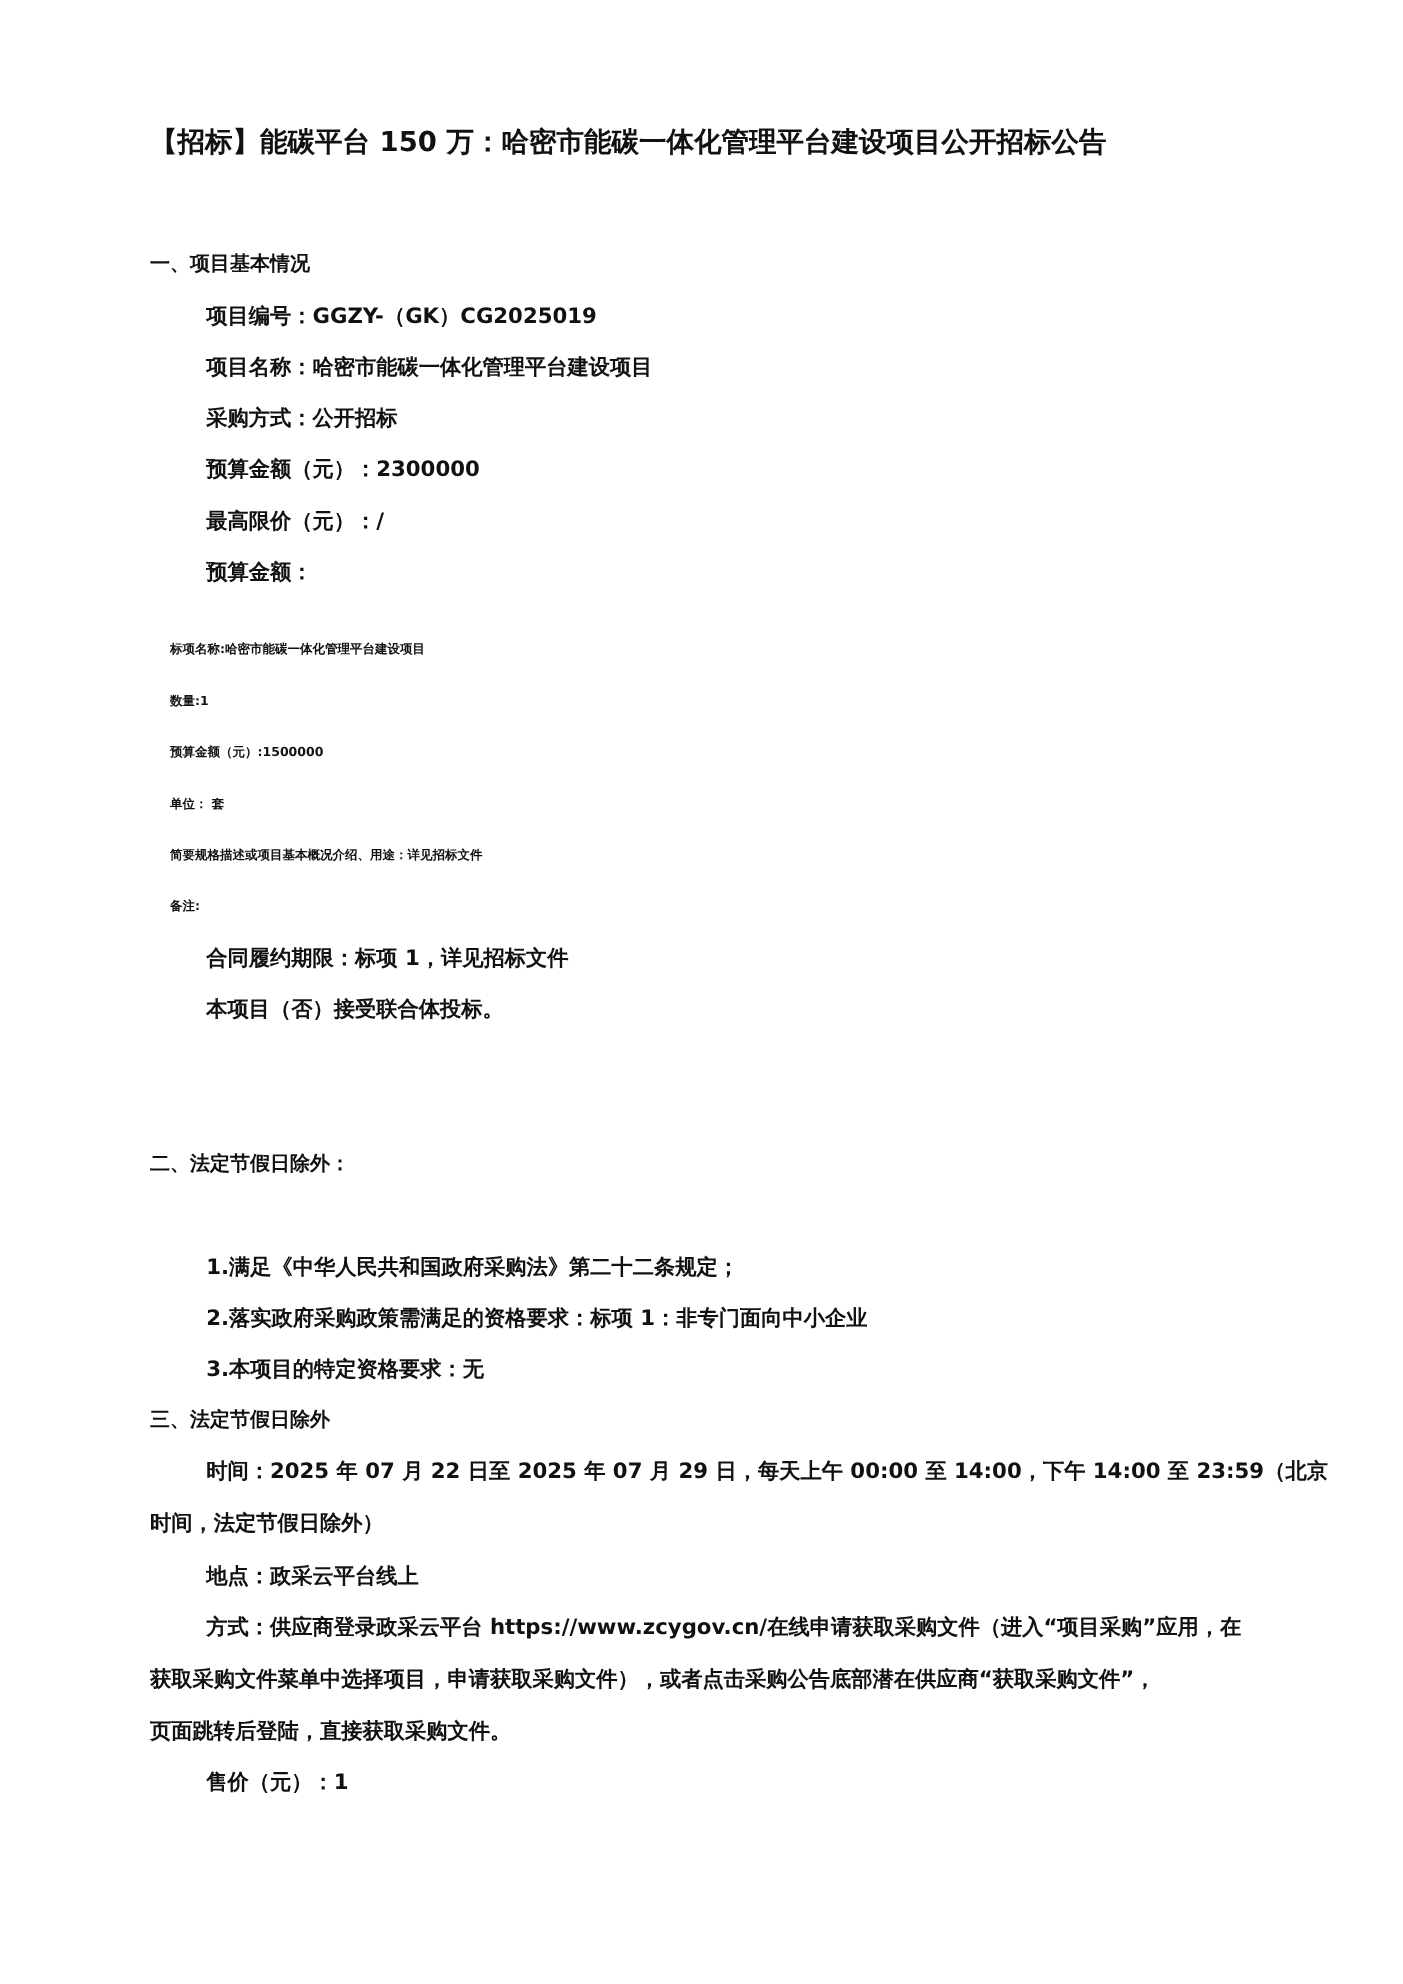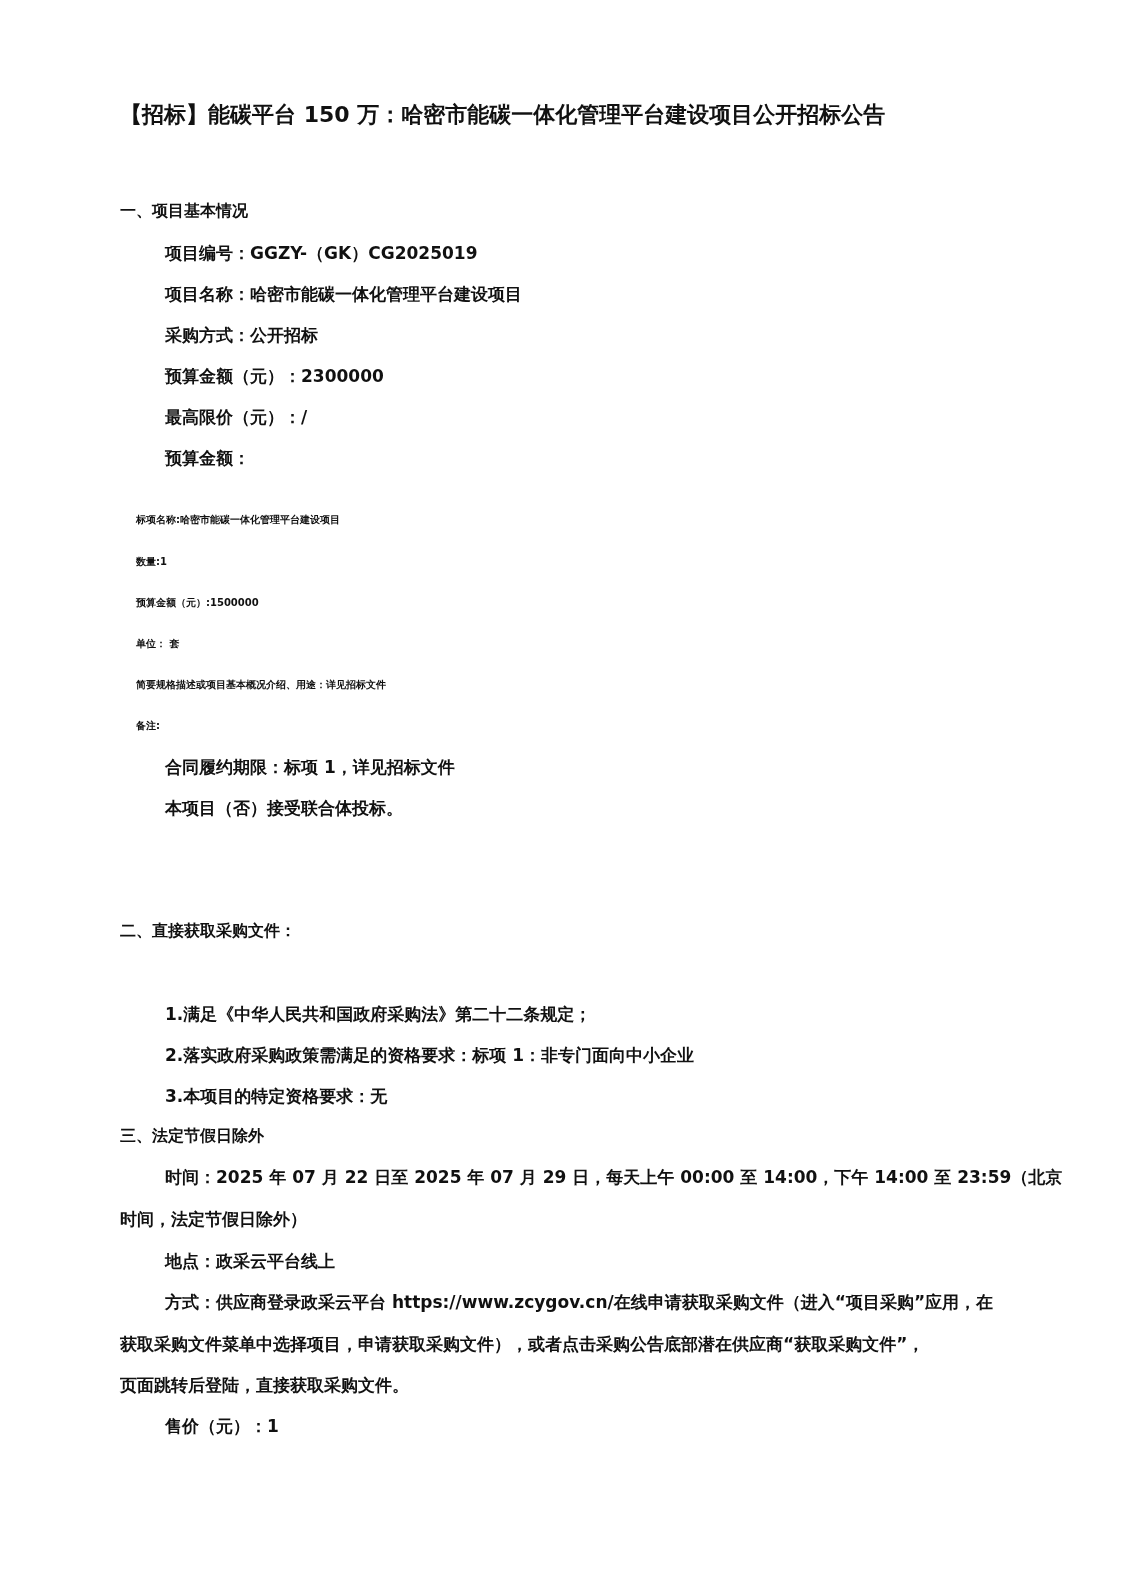--- a/index.html
+++ b/index.html
@@ -30,21 +30,21 @@
 
 <div class="line p2" style="top:509px">标项名称:哈密市能碳一体化管理平台建设项目</div>
 <div class="line p2" style="top:551px">数量:1</div>
 <div class="line p2" style="top:592px">预算金额（元）:1500000</div>
 <div class="line p2" style="top:633px">单位： 套</div>
 <div class="line p2" style="top:674px">简要规格描述或项目基本概况介绍、用途：详见招标文件</div>
 <div class="line p2" style="top:715px">备注:</div>
 <div class="line p1" style="top:756px">合同履约期限：标项 1，详见招标文件</div>
 <div class="line p1" style="top:797px">本项目（否）接受联合体投标。</div>
 
-<div class="line h" style="top:920px">二、直接获取采购文件：</div>
+<div class="line h" style="top:920px">二、法定节假日除外：</div>
 <div class="line p1" style="top:1003px">1.满足《中华人民共和国政府采购法》第二十二条规定；</div>
 <div class="line p1" style="top:1044px">2.落实政府采购政策需满足的资格要求：标项 1：非专门面向中小企业</div>
 <div class="line p1" style="top:1085px">3.本项目的特定资格要求：无</div>
 
 <div class="line h" style="top:1125px">三、法定节假日除外</div>
 <div class="line p1" style="top:1166px">时间：2025 年 07 月 22 日至 2025 年 07 月 29 日，每天上午 00:00 至 14:00，下午 14:00 至 23:59（北京</div>
 <div class="line p0" style="top:1208px">时间，法定节假日除外）</div>
 <div class="line p1" style="top:1250px">地点：政采云平台线上</div>
 <div class="line p1" style="top:1291px">方式：供应商登录政采云平台 https://www.zcygov.cn/在线申请获取采购文件（进入“项目采购”应用，在</div>
 <div class="line p0" style="top:1333px">获取采购文件菜单中选择项目，申请获取采购文件），或者点击采购公告底部潜在供应商“获取采购文件”，</div>

